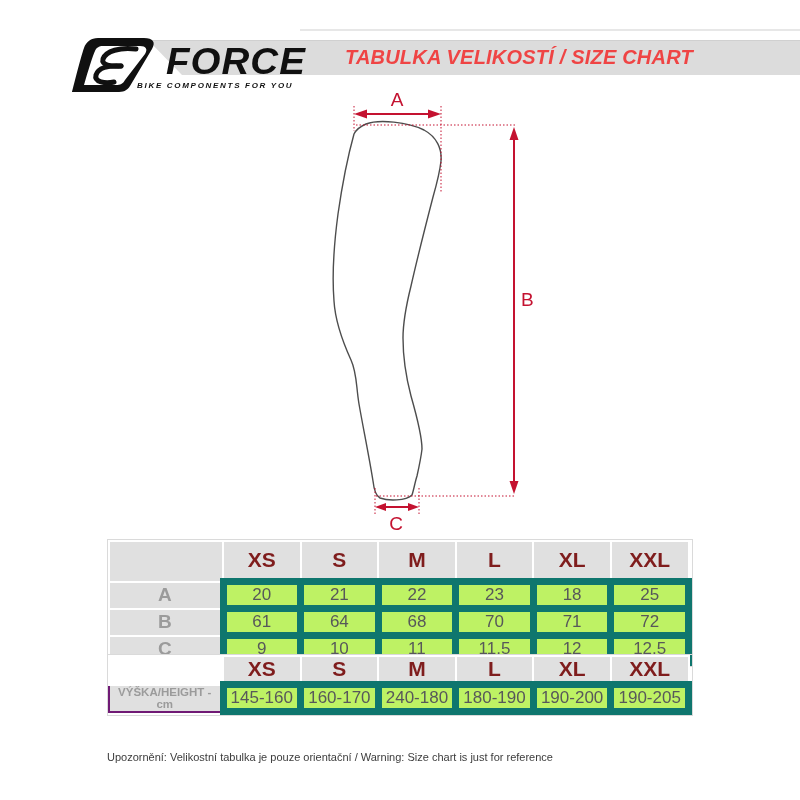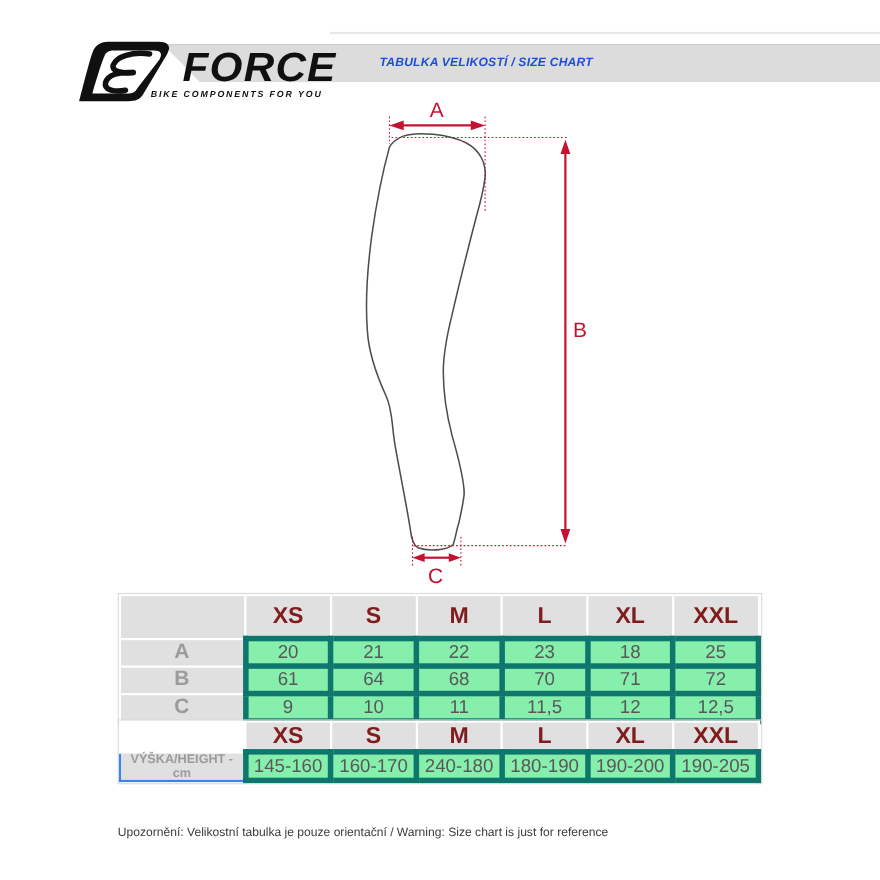--- a/index.html
+++ b/index.html
@@ -4,21 +4,21 @@
 <style>
   html,body{margin:0;padding:0;background:#fff;}
   .canvas{position:relative;width:800px;height:800px;background:#ffffff;overflow:hidden;
           font-family:"Liberation Sans",sans-serif;}
 
   
   .topline{position:absolute;left:300px;top:29px;width:500px;height:2px;background:#e7e7e7;}
   .band{position:absolute;left:148px;top:40px;width:652px;height:34px;background:#dcdcdc;
         border-top:1px solid #d0d0d0;clip-path:polygon(0 0,100% 0,100% 100%,34px 100%);}
   .page-title{position:absolute;left:345px;top:40px;height:42px;line-height:35px;
-        font-size:11px;font-weight:bold;font-style:italic;color:#1d4ed8;letter-spacing:.2px;}
+        font-size:20px;font-weight:bold;font-style:italic;color:#ef4444;letter-spacing:.2px;}
 
   
   .logo{position:absolute;left:0;top:0;}
   .emblem{position:absolute;left:64px;top:35px;}
   .wordmark{position:absolute;left:166px;top:41px;font-size:37px;font-weight:bold;
         font-style:italic;color:#101010;letter-spacing:1px;transform:scaleX(1.04);
         transform-origin:left top;}
   .tagline{position:absolute;left:137px;top:81px;font-size:8px;font-weight:bold;
         font-style:italic;color:#101010;letter-spacing:1.7px;white-space:nowrap;text-align:center;}
 
@@ -30,23 +30,23 @@
   table.sizes{position:absolute;left:108px;width:584px;border-collapse:collapse;
         table-layout:fixed;outline:1px solid #dadada;}
   #tbl1{top:540px;} #tbl2{top:655px;}
   table.sizes th,table.sizes td{text-align:center;vertical-align:middle;padding:0;}
   .hcell{background:#e0e0e0;border:2px solid #fff;color:#7f1d1d;
         font-size:21px;font-weight:bold;height:36px;}
   #tbl2 .hcell{height:21px;}
   .blank{background:#ffffff;border:2px solid #fff;}
   .lcell{background:#e0e0e0;border:2px solid #fff;color:#9b9b9b;
         font-size:19px;font-weight:bold;height:19px;}
-  .bl-cell{background:#e0e0e0;border:2px solid #3b82f6;color:#9b9b9b;
+  .bl-cell{background:#e0e0e0;border:2px solid #701a75;color:#9b9b9b;
         font-size:11.5px;font-weight:bold;height:21px;}
-  .dcell{background:#86efac;border:5px solid #0f766e;color:#57585a;font-size:17px;}
+  .dcell{background:#bef264;border:7px solid #0f766e;color:#57585a;font-size:17px;}
 
   
   .note{position:absolute;left:107px;top:751px;font-size:11px;color:#3c3c3c;}
   .note b{font-weight:normal;}
 </style>
 </head>
 <body>
 
 <div class="canvas">
 

